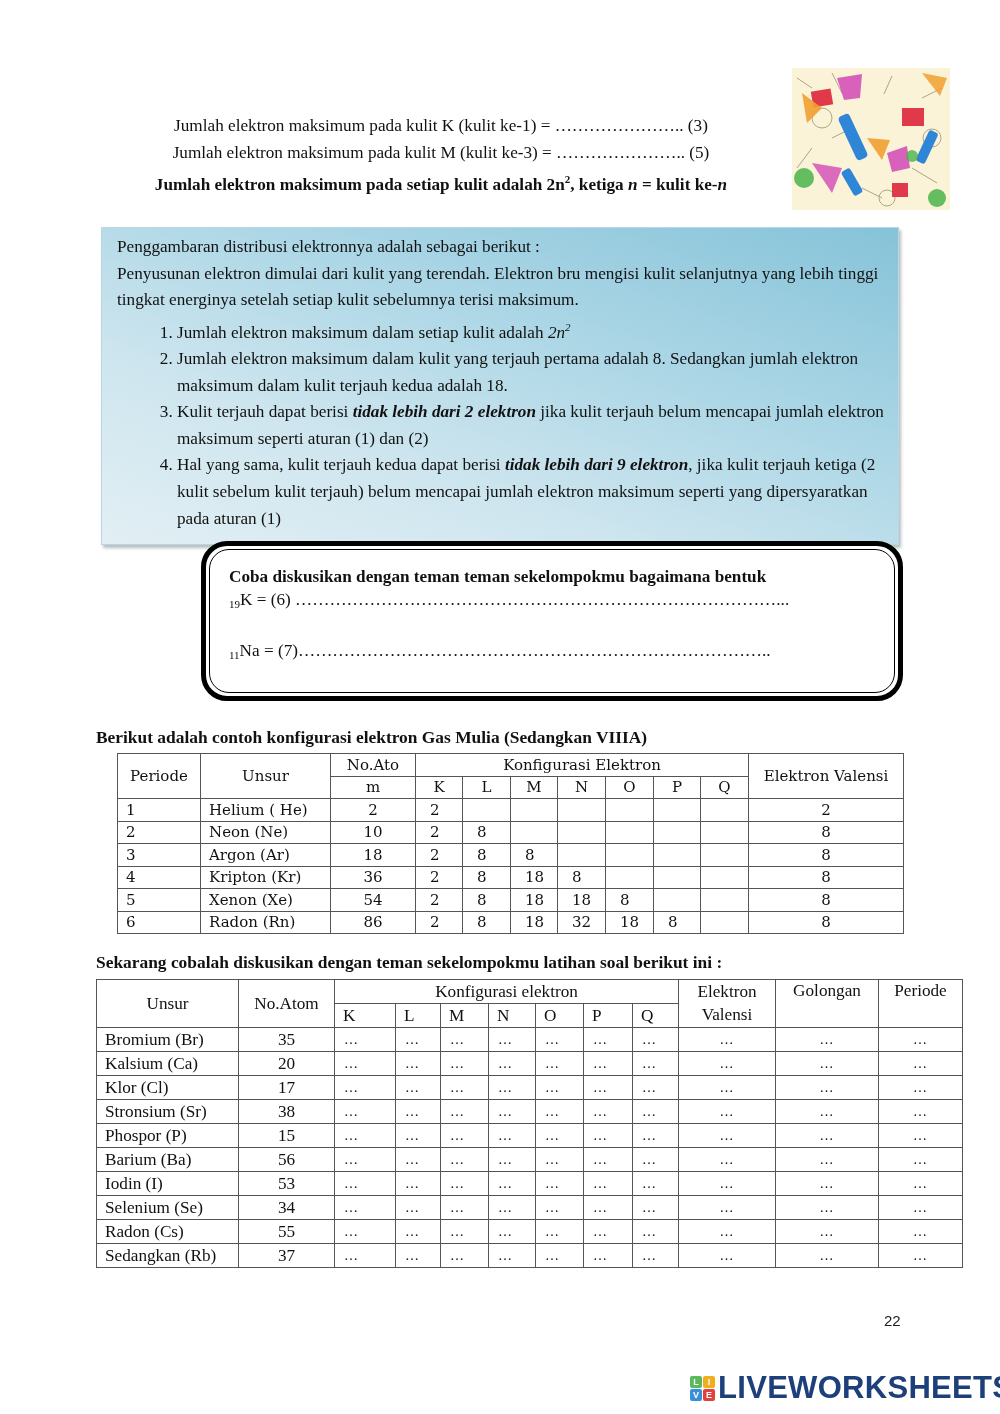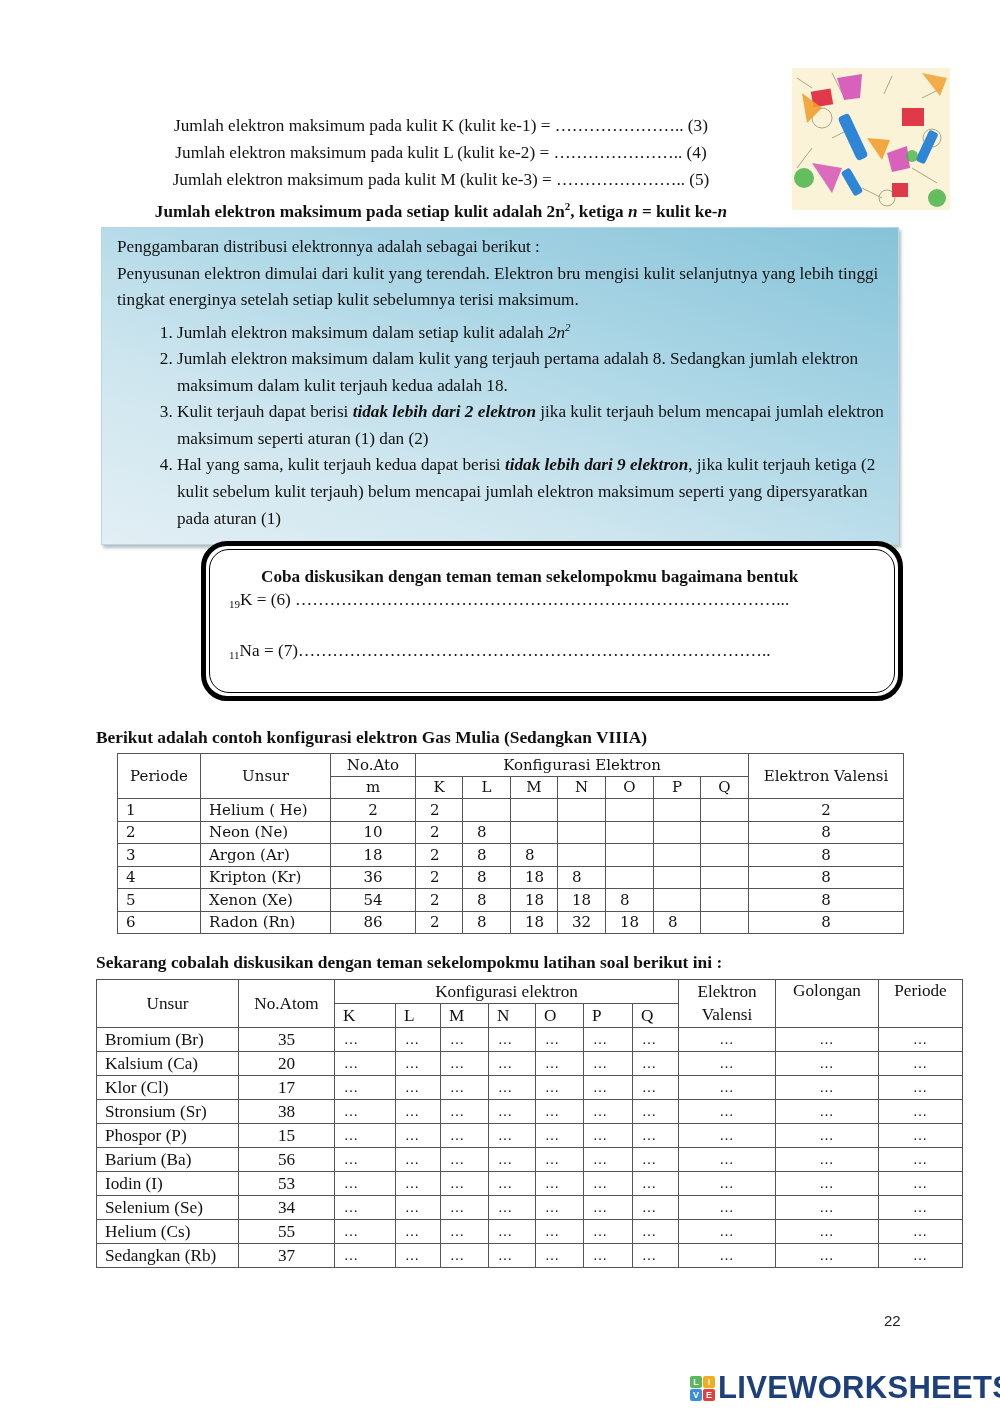--- a/index.html
+++ b/index.html
@@ -25,21 +25,21 @@
   .info-box ol { margin: 0; padding-left: 60px; }
   .info-box li { padding-left: 0; }
   .info-box .bi { font-weight: bold; font-style: italic; }
 
   
   .disc-box { left: 201px; top: 541px; width: 702px; height: 160px; box-sizing: border-box;
               border: 5px solid #000; border-radius: 26px; background: #fff; }
   .disc-inner { position: absolute; left: 3px; top: 3px; right: 3px; bottom: 3px;
                 border: 1.5px solid #000; border-radius: 20px; }
   .disc-text { position: absolute; left: 23px; top: 19px; width: 660px; font-size: 17.2px; line-height: 23px; }
-  .disc-text .bold { font-weight: bold; margin-left: 32px; }
+  .disc-text .bold { font-weight: bold; }
   .sub { font-size: 11px; vertical-align: -3px; }
 
   
   .h-table1 { left: 96px; top: 727px; font-size: 17.4px; font-weight: bold; white-space: nowrap; }
   .h-table2 { left: 96px; top: 952px; font-size: 17.4px; font-weight: bold; white-space: nowrap; }
 
   
   table { border-collapse: collapse; padding-left: 28px; }
   .t1 { left: 117px; top: 753px; font-family: "DejaVu Serif", serif; font-size: 15px; }
   .t1 td, .t1 th { border: 1px solid #555; padding: 0; height: 21.5px; line-height: 20px; font-weight: normal; }
@@ -60,21 +60,20 @@
   .logo-tiles { display: grid; grid-template-columns: 12px 12px; grid-template-rows: 12px 12px; gap: 1px; margin-right: 3px; }
   .tile { color: #fff; font-family: "Liberation Sans", sans-serif; font-weight: bold; font-size: 9px;
           display: flex; align-items: center; justify-content: center; border-radius: 2px; }
   .brand-text { font-family: "Liberation Sans", sans-serif; font-weight: bold; font-size: 31px; color: #1d3f7a; letter-spacing: 0.3px; }
 </style>
 </head>
 <body>
 
 <div class="abs top-lines">
   <div class="line">Jumlah elektron maksimum pada kulit K (kulit ke-1) = ………………….. (3)</div>
-  <div class="line">Jumlah elektron maksimum pada kulit L (kulit ke-2) = ………………….. (4)</div>
   <div class="line">Jumlah elektron maksimum pada kulit M (kulit ke-3) = ………………….. (5)</div>
   <div class="line bold"><span>Jumlah elektron maksimum pada setiap kulit adalah 2n</span><sup style="font-size:11px">2</sup><span>, ketiga </span><i>n</i><span> = kulit ke-</span><i>n</i></div>
 </div>
 
 <div class="abs chem-img">
   <svg width="158" height="142" viewBox="0 0 158 142">
     <rect width="158" height="142" fill="#fbf3d8"></rect>
     <g stroke="#7a7050" stroke-width="1" fill="none" opacity="0.6">
       <path d="M5 10 l15 10 M40 5 l10 20 M100 8 l-8 18 M130 30 l20 -10 M20 80 l-15 20 M70 120 l20 10 M120 100 l25 15 M60 60 l-20 10"></path>
       <circle cx="30" cy="50" r="10"></circle>
@@ -379,21 +378,21 @@
         <td class="dots">…</td>
         <td class="dots">…</td>
         <td class="dots">…</td>
         <td class="dots">…</td>
         <td class="dots">…</td>
         <td class="dotsc">…</td>
         <td class="dotsc">…</td>
         <td class="dotsc">…</td>
       </tr>
       <tr>
-        <td class="l">Helium (Cs)</td>
+        <td class="l">Radon (Cs)</td>
         <td class="c">55</td>
         <td class="dots">…</td>
         <td class="dots">…</td>
         <td class="dots">…</td>
         <td class="dots">…</td>
         <td class="dots">…</td>
         <td class="dots">…</td>
         <td class="dots">…</td>
         <td class="dotsc">…</td>
         <td class="dotsc">…</td>

